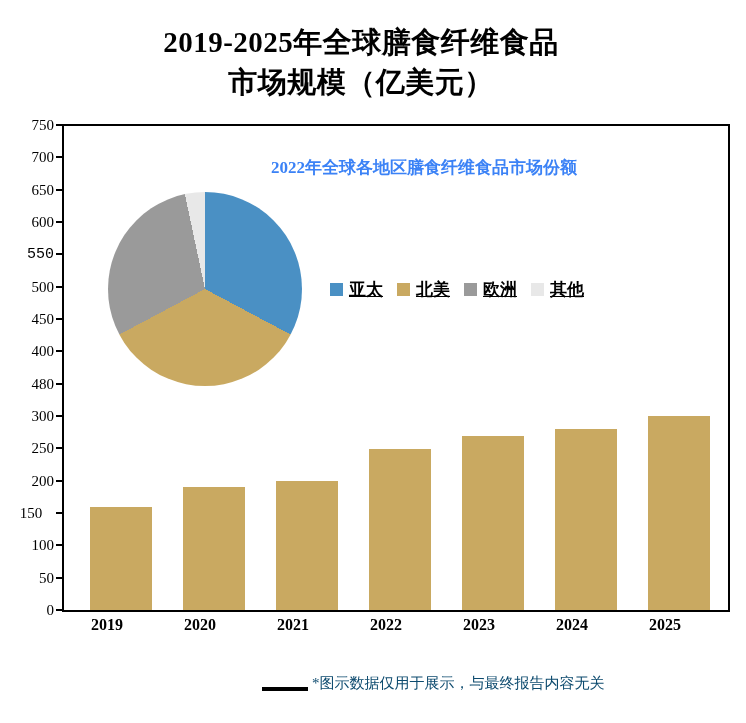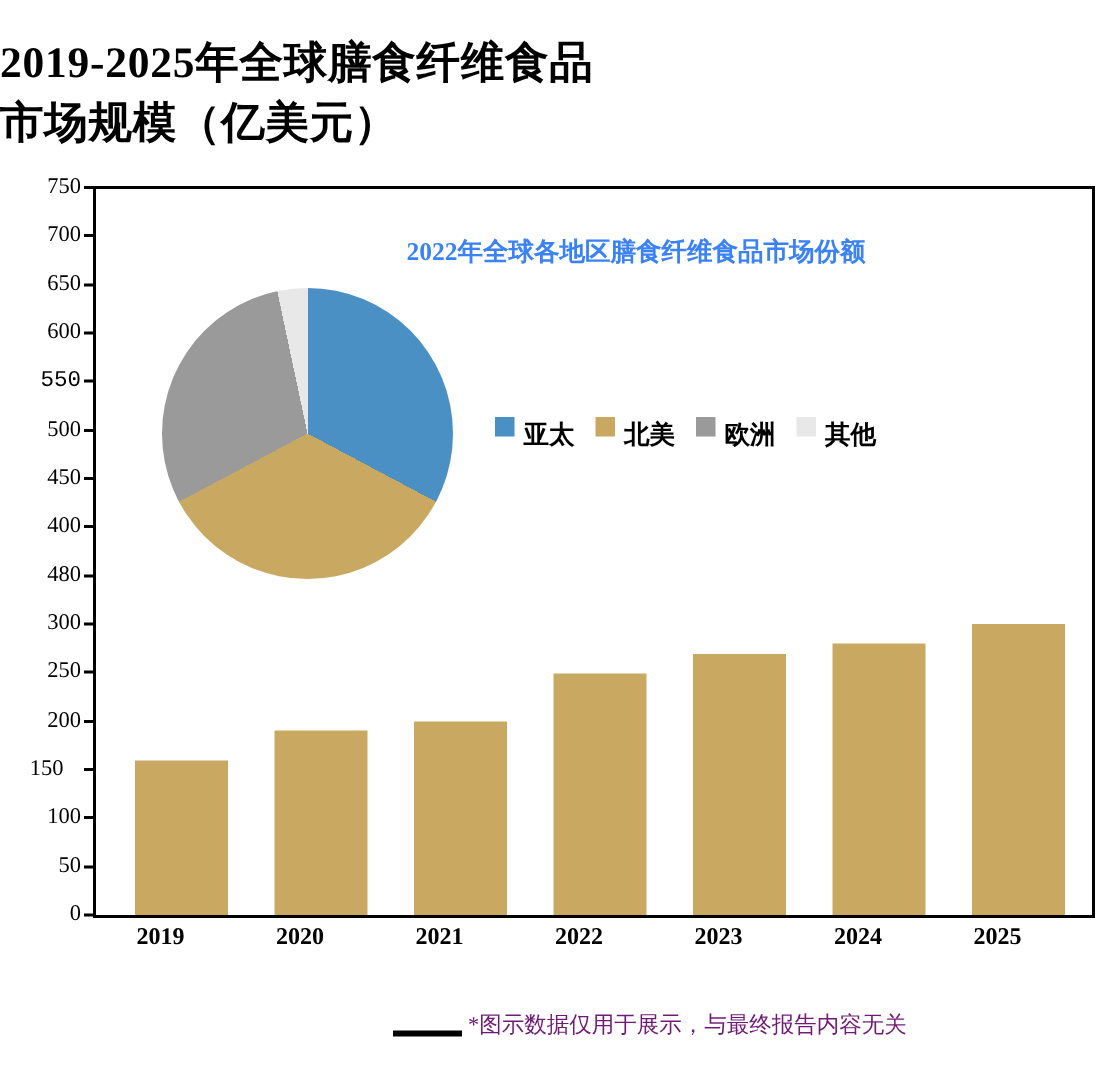--- a/index.html
+++ b/index.html
@@ -15,21 +15,21 @@
     width: 746px;
     height: 723px;
     background: #ffffff;
   }
 
   
   .title-block {
     position: absolute;
     left: 0; top: 22px;
     width: 722px;
-    text-align: left;
+    text-align: center;
   }
   .title-line {
     font-family: "Liberation Serif", serif;
     font-weight: bold;
     font-size: 29px;
     color: #000000;
     line-height: 40px;
     letter-spacing: 0.5px;
   }
 
@@ -117,22 +117,23 @@
   .legend {
     position: absolute;
     left: 330px;
     top: 278px;
     display: flex;
     align-items: center;
     gap: 14px;
   }
   .legend-item {
     display: flex;
-    align-items: flex-start;
+    align-items: center;
     gap: 6px;
+    text-decoration: underline;
   }
   .legend-swatch {
     width: 13px;
     height: 13px;
     display: inline-block;
   }
   .legend-label {
     font-size: 17px;
     font-weight: bold;
     color: #000;
@@ -157,21 +158,21 @@
     top: 687px;
     width: 46px;
     height: 4px;
     background: #000;
   }
   .footnote {
     position: absolute;
     left: 312px;
     top: 674px;
     font-size: 15px;
-    color: #701a75;
+    color: #0c4a6e;
     font-family: "Liberation Serif", serif;
   }
 </style>
 </head>
 <body>
 
 <div id="page">
 
   <div class="title-block">
     <div class="title-line">2019-2025年全球膳食纤维食品</div>

